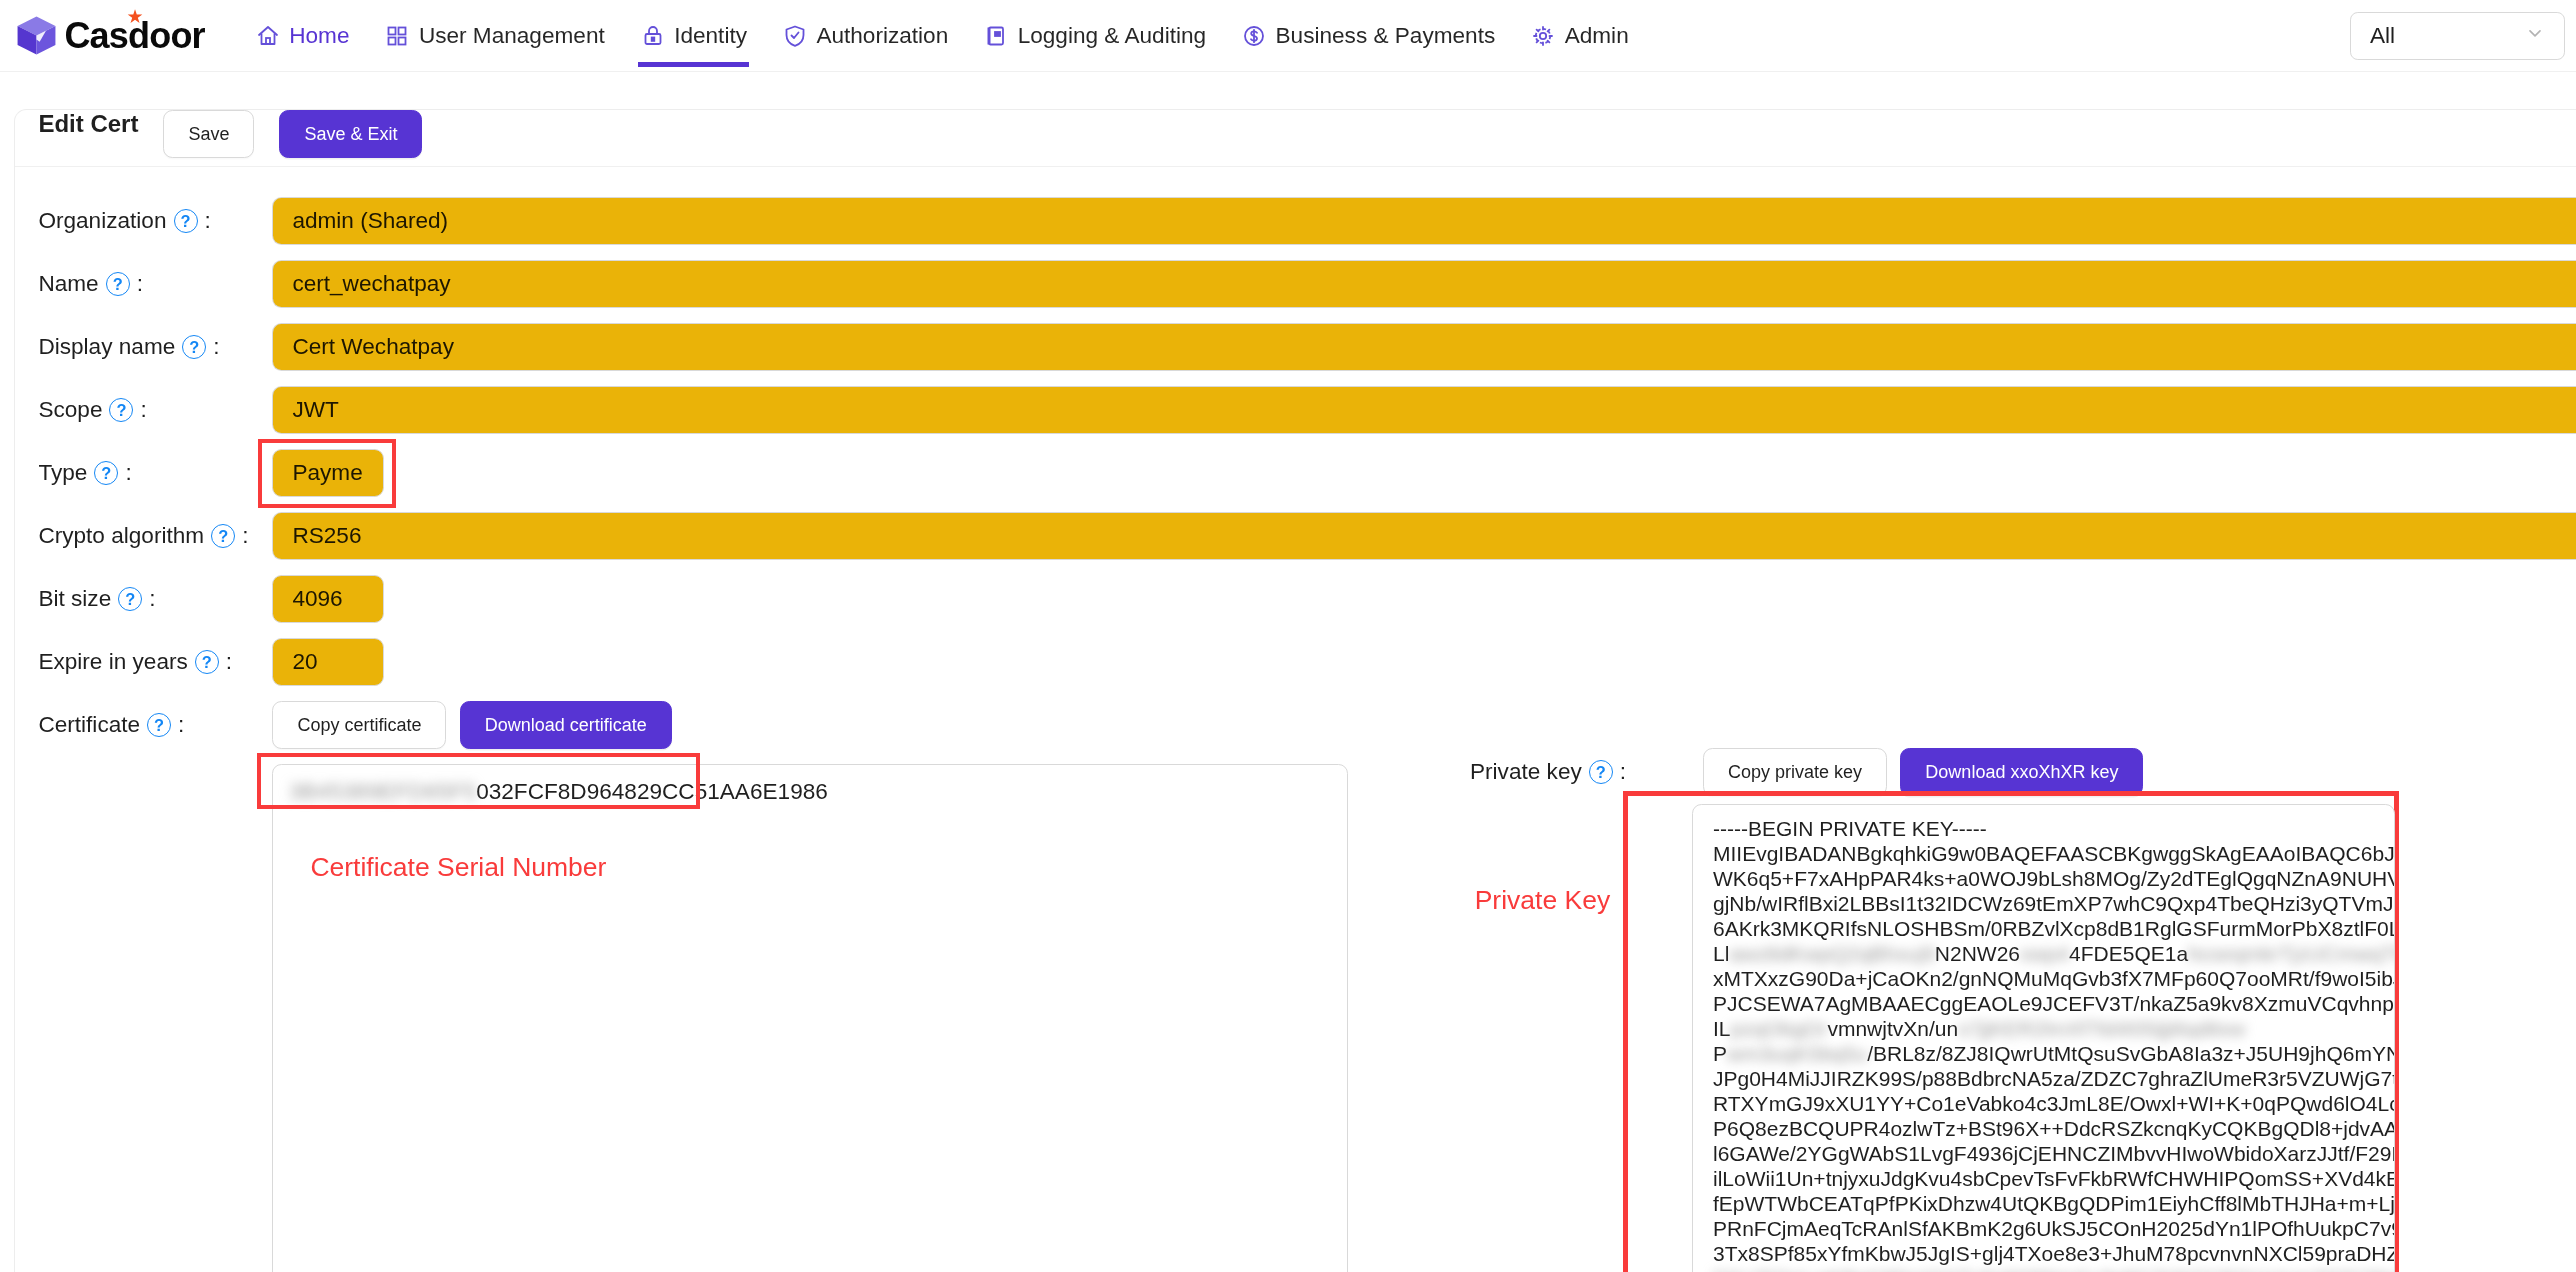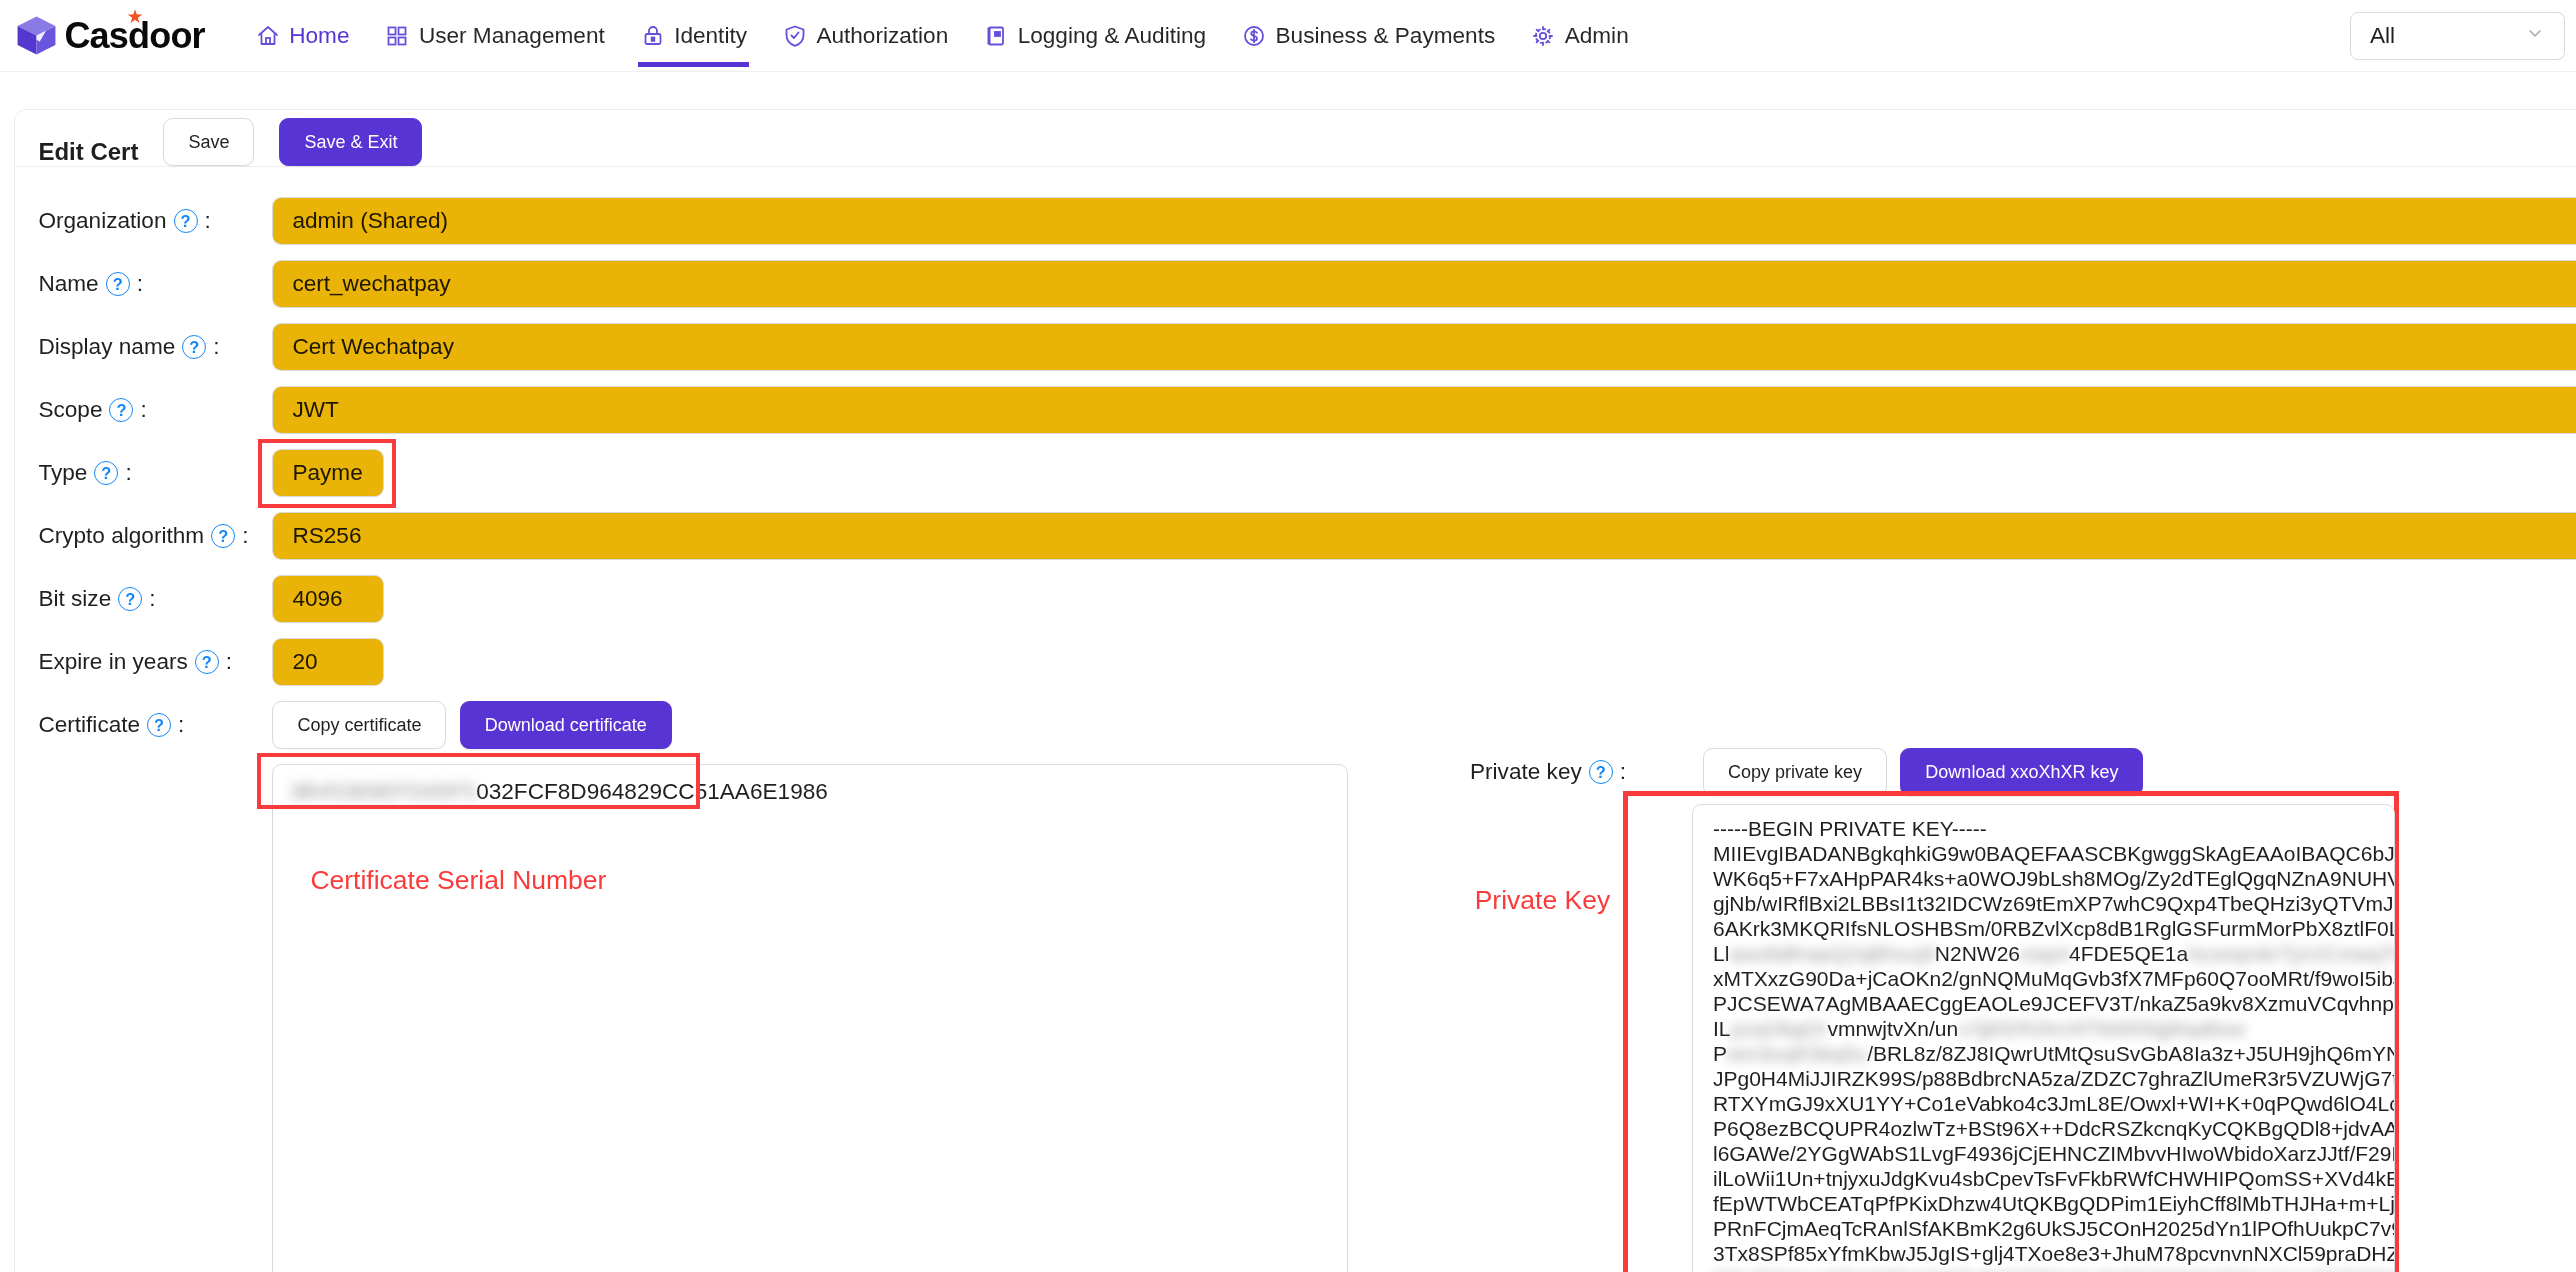--- a/index.html
+++ b/index.html
@@ -21,21 +21,21 @@
   .nav-item.selected::after { content:""; position:absolute; left:15.6px; right:15.6px; bottom:0;
     height:4.7px; background:#5734d3; }
   .spacer { flex:1; }
   .org-select { width:215px; height:48px; border:0.8px solid #d9d9d9; border-radius:7.8px;
     display:flex; align-items:center; justify-content:space-between; padding:0 19px;
     font-size:22.6px; color:rgba(0,0,0,0.88); background:#fff; cursor:pointer; }
 
   
   .card { position:relative; margin:37px 0 0 14px; width:2562px; height:1264px;
     border:0.8px solid #ededed; border-right:none; border-radius:12.5px 0 0 0; background:#fff; }
-  .card-header { height:57px; display:flex; align-items:flex-end; gap:25px; padding:0 0 0 23.4px;
+  .card-header { height:57px; display:flex; align-items:flex-start; gap:25px; padding:0 0 0 23.4px;
     border-bottom:0.8px solid #f0f0f0; }
   .card-title { font-size:24px; font-weight:bold; }
   .btn { height:48px; border-radius:9.4px; font-size:18px; padding:0 24px; cursor:pointer;
     font-family:"Liberation Sans", sans-serif; display:inline-flex; align-items:center; justify-content:center;
     white-space:nowrap; }
   .btn-default { background:#fff; border:0.8px solid #d9d9d9; color:rgba(0,0,0,0.88);
     box-shadow:0 1.6px 0 rgba(0,0,0,0.02); }
   .btn-primary { background:#5734d3; border:0.8px solid #5734d3; color:#fff;
     box-shadow:0 1.6px 0 rgba(5,5,5,0.06); }
 
@@ -58,21 +58,21 @@
 
   .btn-group { display:flex; gap:13.3px; }
 
   
   .cert-textarea { position:relative; margin-left:234px; width:1076px; height:546px;
     border:0.8px solid #d9d9d9; border-radius:9.4px; background:#fff; padding:13.3px 15.6px;
     font-size:22.6px; line-height:28px; }
   .red-box-serial { position:absolute; left:-16.4px; top:-11.7px; width:443px; height:56px;
     border:4.7px solid #f93b3b; pointer-events:none; }
   .annot { position:absolute; color:#f93b3b; font-size:26.5px; white-space:nowrap; }
-  .annot-serial { left:37px; top:101px; }
+  .annot-serial { left:37px; top:88px; }
 
   
   .pk-block { position:absolute; left:1455px; top:581px; width:1108px; }
   .pk-row { display:flex; align-items:center; min-height:48px; }
   .pk-row .form-label { width:233px; min-width:233px; }
   .pk-redbox { position:absolute; left:153px; top:43px; width:776px; height:517px;
     border:5.5px solid #f93b3b; pointer-events:none; }
   .pk-textarea { position:absolute; left:222px; top:56px; width:703px; height:609px;
     border:0.8px solid #d9d9d9; border-radius:9.4px; background:#fff; padding:11px 20px;
     font-size:21px; line-height:25px; color:rgba(0,0,0,0.88); overflow:hidden;

